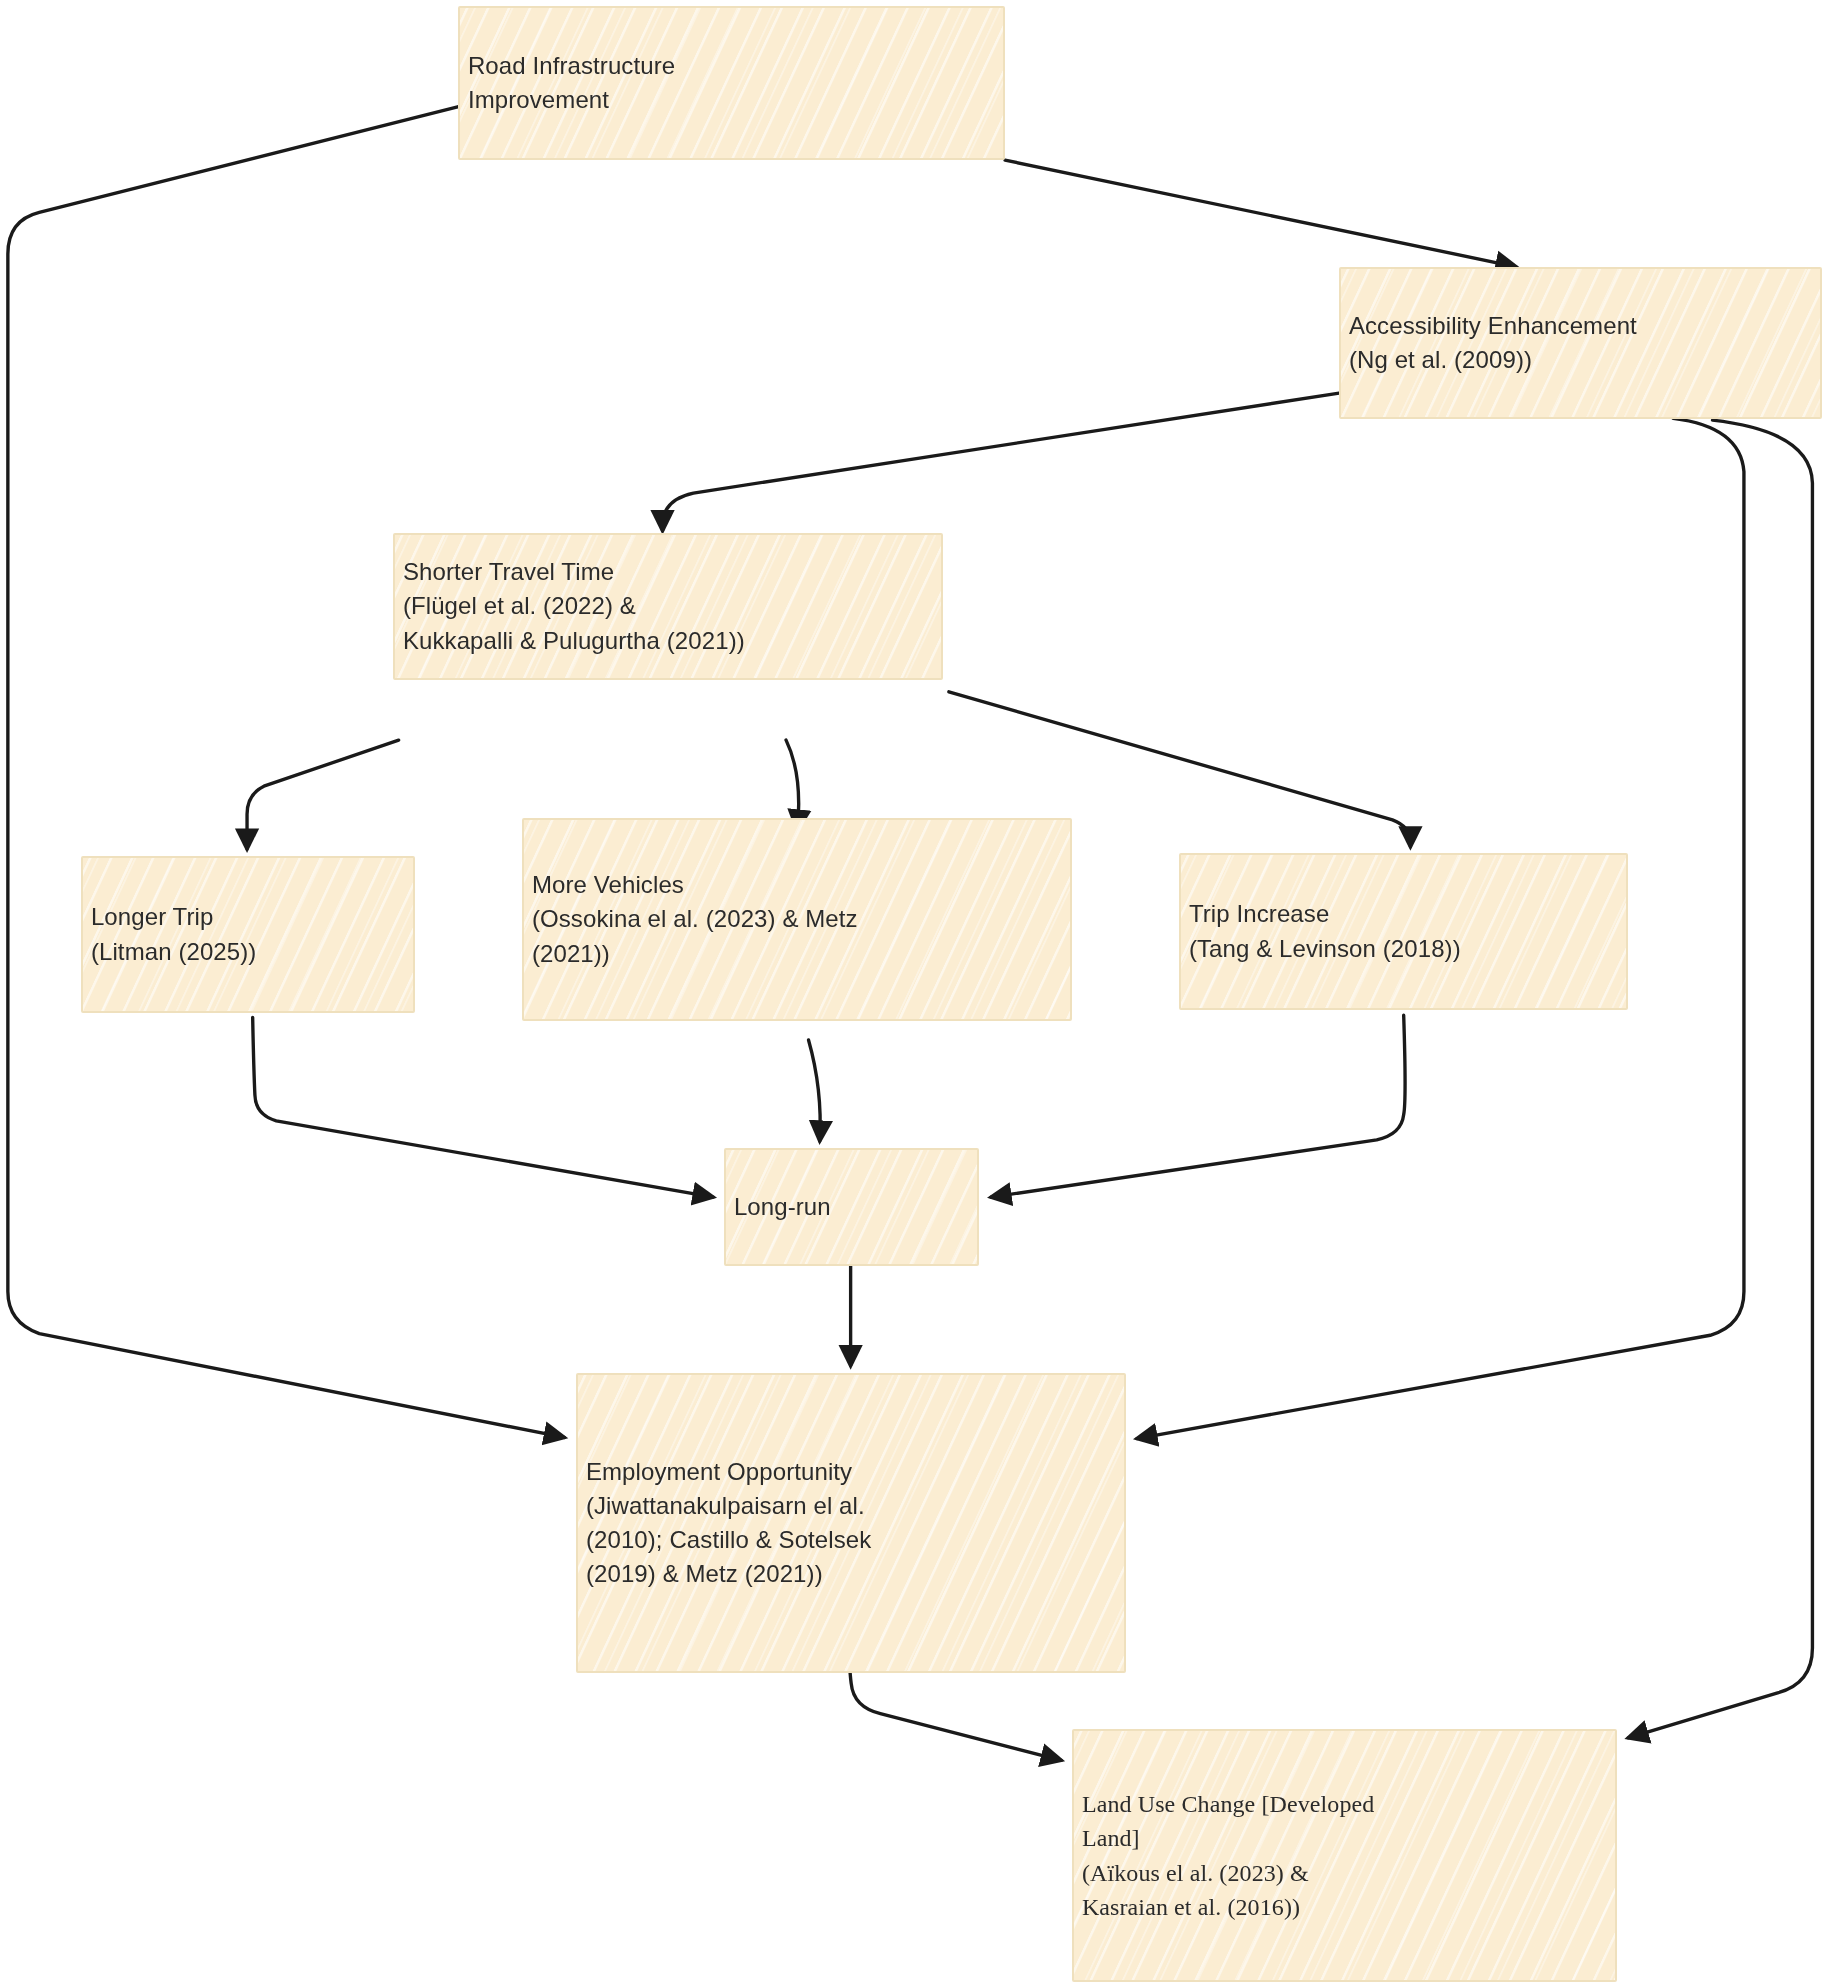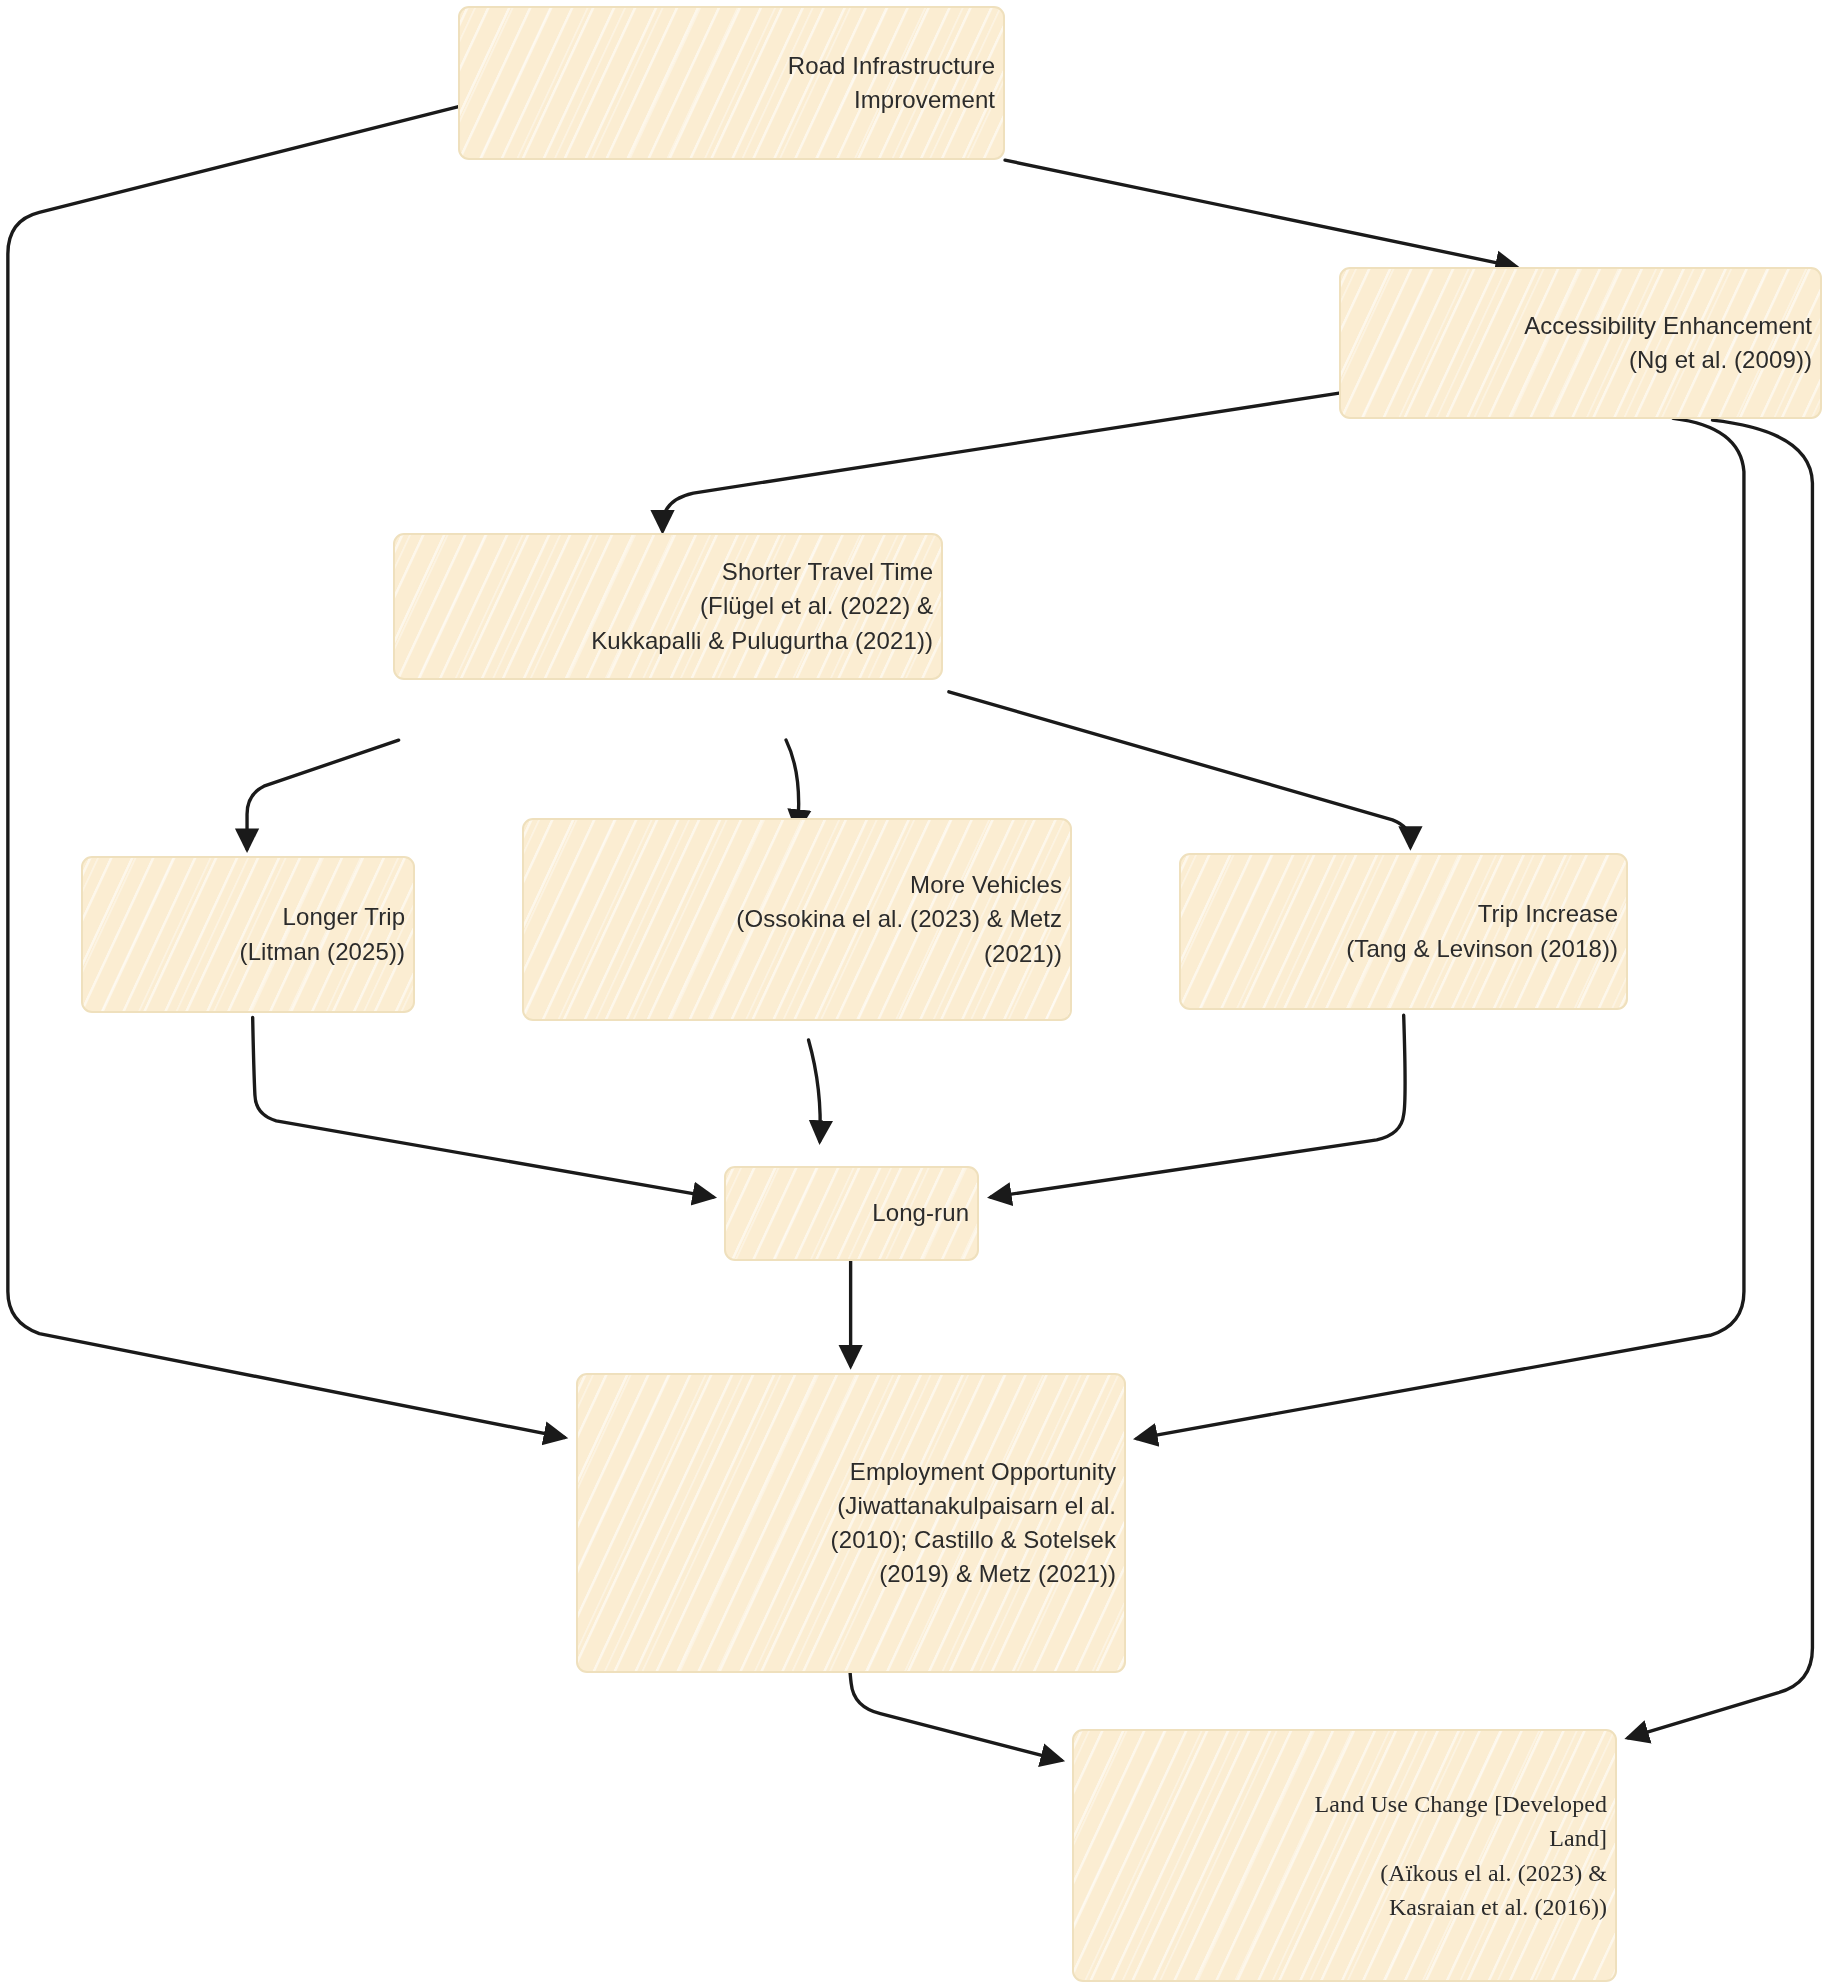--- a/index.html
+++ b/index.html
@@ -25,25 +25,25 @@
         rgba(255,255,255,0.00) 19px),
       repeating-linear-gradient(115deg,
         rgba(255,255,255,0.00) 0px,
         rgba(255,255,255,0.00) 12.4px,
         rgba(255,255,255,0.35) 13px,
         rgba(255,255,255,0.35) 14px,
         rgba(255,255,255,0.00) 15px,
         rgba(255,255,255,0.00) 34px),
       #fbedd2;
     border:2.2px solid #efe0bd;
-    border-radius:11px;
+    border-radius:2px;
     display:flex;
     align-items:center;
     justify-content:center;
-    text-align:right;
+    text-align:left;
     color:#2b2b2b;
     font-size:24px;
     line-height:1.42;
     letter-spacing:0.1px;
     padding:3.4px 7.9px;
     white-space:pre-line;
   }
   .node-label{display:block;width:100%;}
 </style>
 </head>
@@ -82,21 +82,21 @@
       <div class="node" style="left: 393px; top: 533px; width: 550px; height: 147px;"><span class="node-label">Shorter Travel Time
 (Flügel et al. (2022) &amp;
 Kukkapalli &amp; Pulugurtha (2021))</span></div>
       <div class="node" style="left: 81px; top: 856px; width: 334px; height: 157px;"><span class="node-label">Longer Trip
 (Litman (2025))</span></div>
       <div class="node" style="left: 522px; top: 818px; width: 550px; height: 203px;"><span class="node-label">More Vehicles
 (Ossokina el al. (2023) &amp; Metz
 (2021))</span></div>
       <div class="node" style="left: 1179px; top: 853px; width: 449px; height: 157px;"><span class="node-label">Trip Increase
 (Tang &amp; Levinson (2018))</span></div>
-      <div class="node" style="left: 724px; top: 1148px; width: 255px; height: 95px; margin-top: 18px;"><span class="node-label">Long-run</span></div>
+      <div class="node" style="left: 724px; top: 1148px; width: 255px; height: 118px;"><span class="node-label">Long-run</span></div>
       <div class="node" style="left: 576px; top: 1373px; width: 550px; height: 300px;"><span class="node-label">Employment Opportunity
 (Jiwattanakulpaisarn el al.
 (2010); Castillo &amp; Sotelsek
 (2019) &amp; Metz (2021))</span></div>
       <div class="node" style="left: 1072px; top: 1729px; width: 545px; height: 253px; font-family: Liberation Serif, serif;"><span class="node-label">Land Use Change [Developed
 Land]
 (Aïkous el al. (2023) &amp;
 Kasraian et al. (2016))</span></div>
     </div>
 

